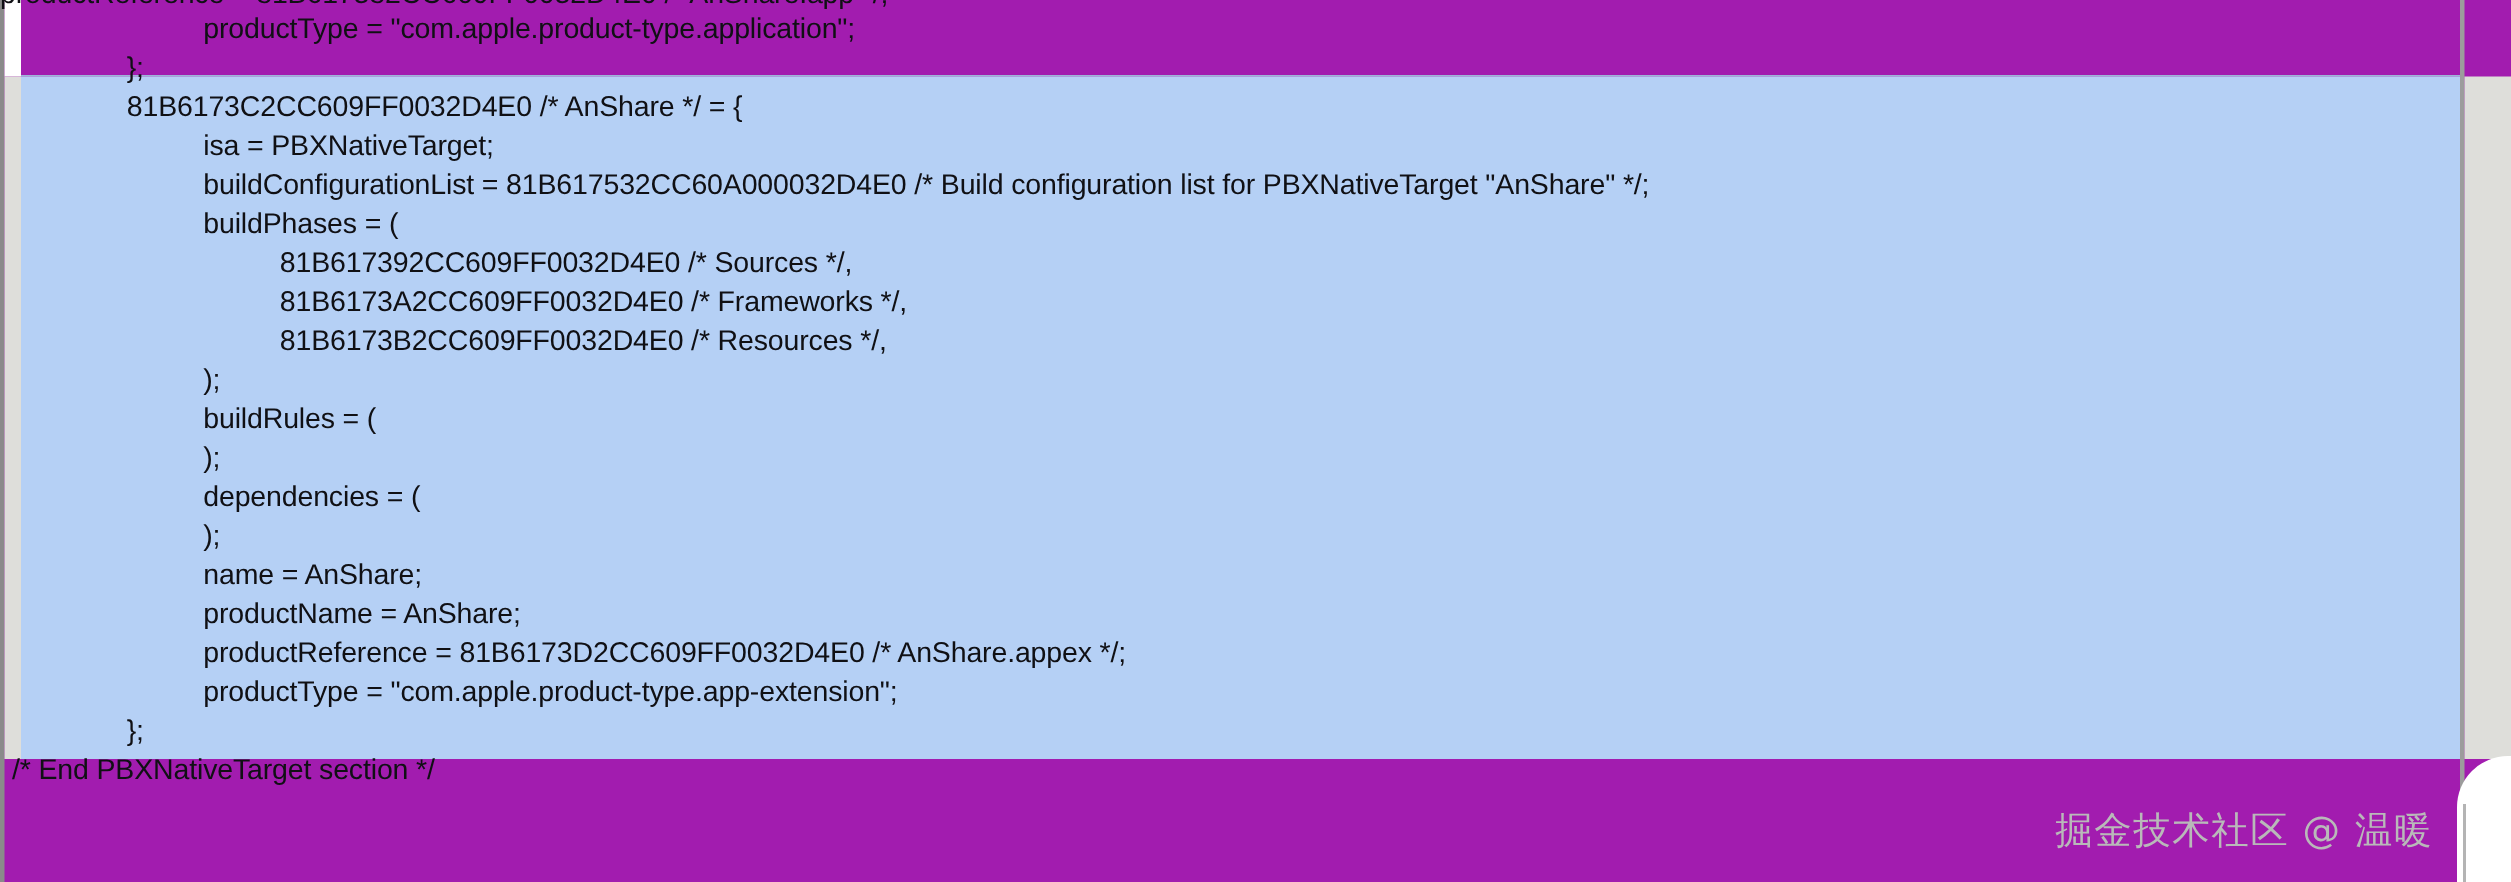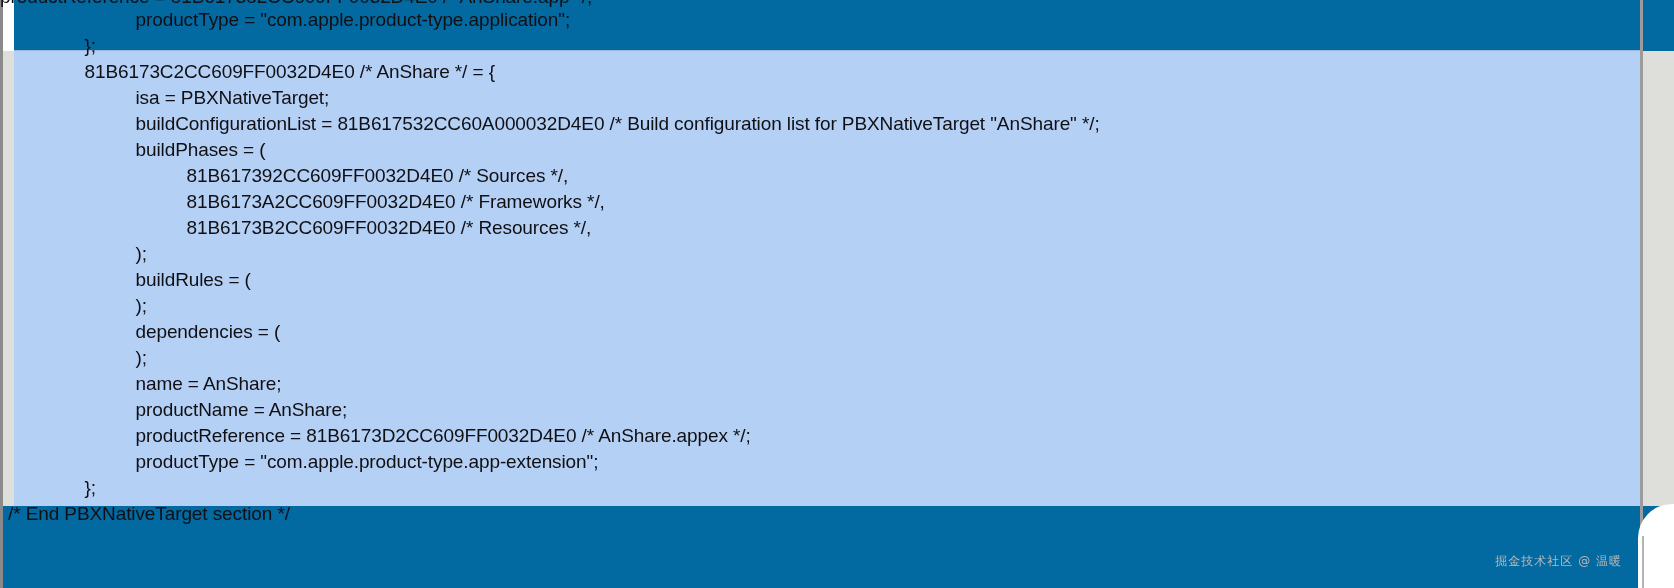--- a/index.html
+++ b/index.html
@@ -9,21 +9,21 @@
     background: #ffffff;
   }
   body {
     font-family: "Liberation Sans", "DejaVu Sans", sans-serif;
   }
   .screen {
     position: relative;
     width: 1674px;
     height: 588px;
     overflow: hidden;
-    background: #0369a1;
+    background: #a21caf;
   }
 
   
   .left-border {
     position: absolute;
     left: 0; top: 0;
     width: 3px; height: 588px;
     background: #8a8a8a;
   }
   .left-gutter {
@@ -97,21 +97,21 @@
     color: #101014;
     overflow: hidden;
   }
 
   
   .watermark {
     position: absolute;
     right: 52px;
     bottom: 18px;
     font-family: "DejaVu Sans", sans-serif;
-    font-size: 12px;
+    font-size: 25px;
     color: #b9b9b9;
     white-space: nowrap;
     letter-spacing: 1px;
   }
 
   
   .corner-fold {
     position: absolute;
     right: 0; bottom: 0;
     width: 36px; height: 84px;

